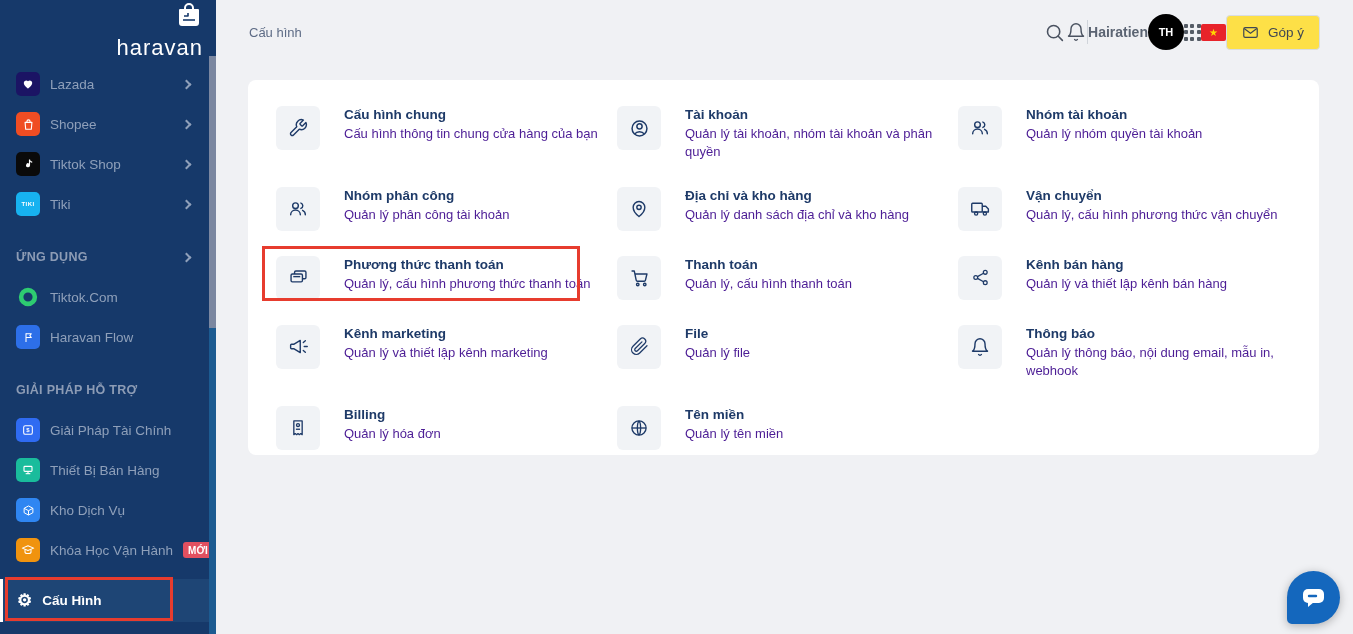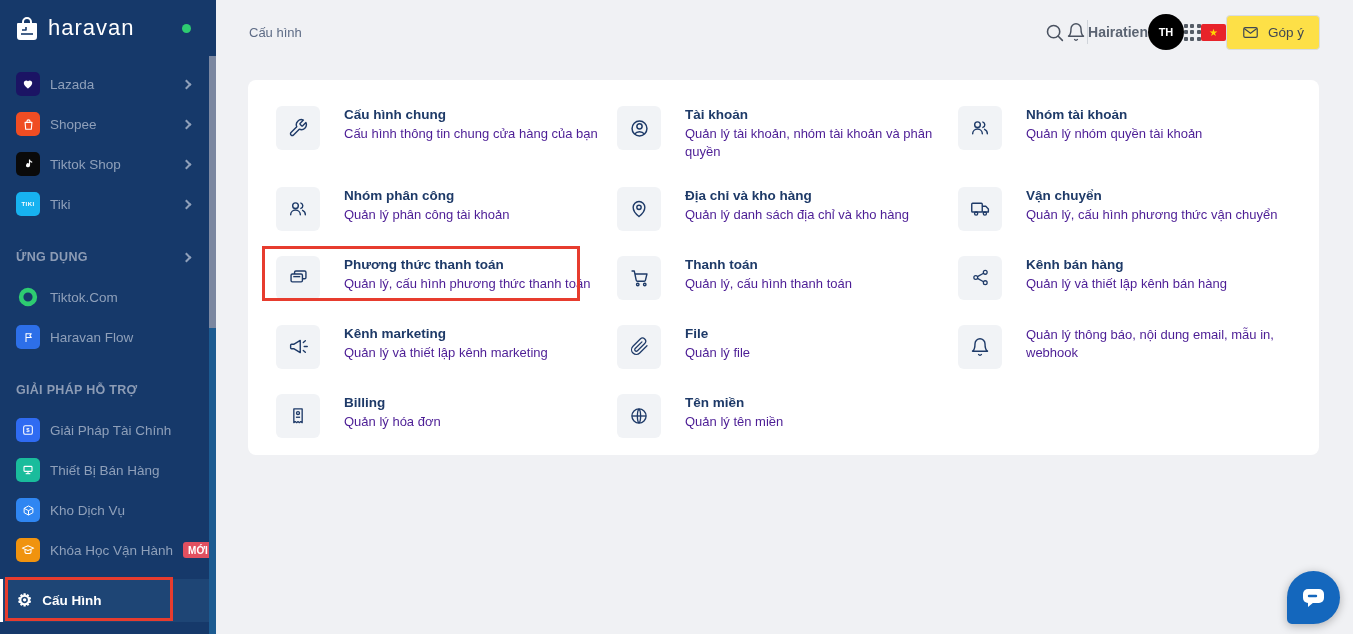--- a/index.html
+++ b/index.html
@@ -9,21 +9,21 @@
     display: flex;
     background: #f0f1f4;
     position: relative;
   }
 
   
   .sidebar {
     width: 216px; flex-shrink: 0; background: #16396a;
     position: relative; color: #8fa0ba; height: 634px;
   }
-  .logo-row { height:56px; display:flex; align-items:center; padding:0 13px; gap:7px; }
+  .logo-row { height:56px; display:flex; align-items:flex-end; padding:0 13px; gap:7px;flex-direction:column; }
   .logo-text { color:#fff; font-size:22px; font-weight:500; letter-spacing:1px; }
   .status-dot { width:9px; height:9px; border-radius:50%; background:#2ecc71; margin-left:auto; margin-right:12px; }
 
   .nav { padding-top:8px; }
   .nav-item { height:40px; display:flex; align-items:center; padding:0 16px; gap:10px; font-size:13.5px; cursor:pointer; }
   .nav-item .label { white-space:nowrap; }
   .tile { width:24px; height:24px; border-radius:5px; display:flex; align-items:center; justify-content:center; flex-shrink:0; color:#fff; font-weight:bold; }
   .chev { width:7px; height:7px; border-right:2px solid #8fa0ba; border-top:2px solid #8fa0ba; transform:rotate(45deg); margin-left:auto; margin-right:10px; flex-shrink:0; }
   .section-head { height:40px; margin-top:13px; display:flex; align-items:center; padding:0 16px; font-size:12.5px; font-weight:bold; letter-spacing:.3px; color:#8d9cb5; }
   .badge-new { background:#e25060; color:#fff; font-size:10px; font-weight:bold; padding:2.5px 5px; border-radius:3px; margin-left:auto; margin-right:8px; }
@@ -476,20 +476,21 @@
           </span>
       </div>
 
       <div class="cell">
         <span class="cell-tile">
             <svg width="20" height="20" viewBox="0 0 24 24">
               <use href="#sym-bell"></use>
             </svg>
           </span>
         <span class="cell-text">
+            <div class="cell-title">Thông báo</div>
             <div class="cell-desc">Quản lý thông báo, nội dung email, mẫu in, webhook</div>
           </span>
       </div>
 
       <div class="cell">
         <span class="cell-tile">
             <svg width="20" height="20" viewBox="0 0 24 24">
               <use href="#sym-receipt"></use>
             </svg>
           </span>

